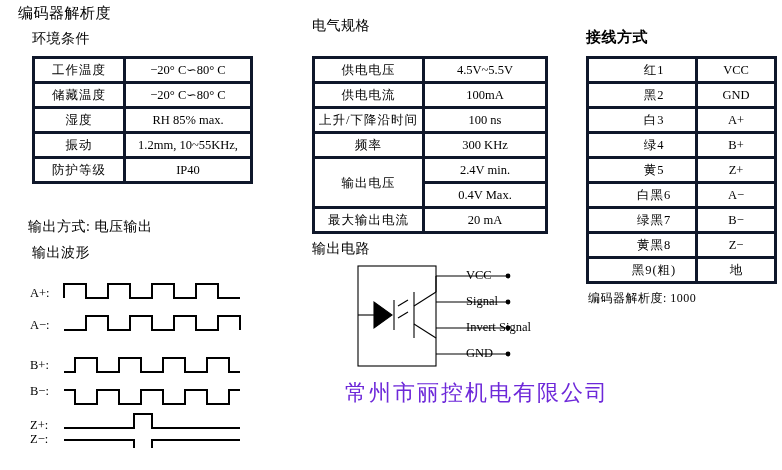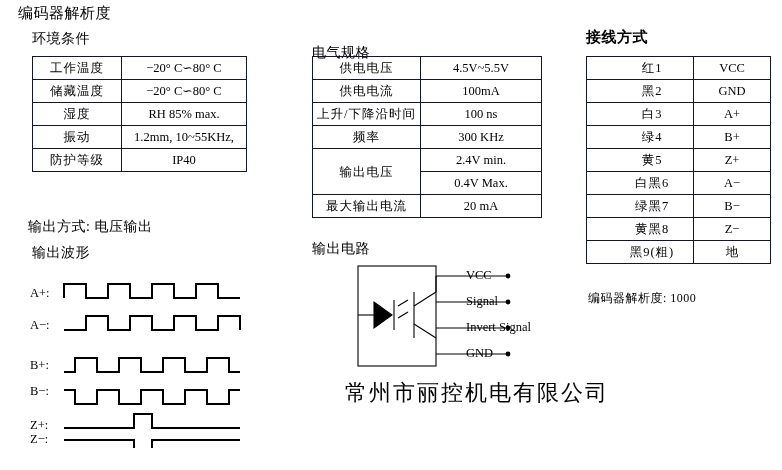--- a/index.html
+++ b/index.html
@@ -31,21 +31,21 @@
   .section-heading {
     font-size: 14px;
     letter-spacing: 0.5px;
   }
 
   table.spec {
     border-collapse: collapse;
     font-size: 12.5px;
   }
   table.spec td {
-    border: 1px solid #0f172a;
+    border: 3px solid #0f172a;
     padding: 2px 4px;
     text-align: center;
     height: 18px;
     line-height: 14px;
     white-space: nowrap;
   }
   table.spec td.label {
     width: 78px;
     letter-spacing: 1px;
   }
@@ -62,39 +62,39 @@
   #elec-table { left: 312px; top: 56px; }
   #elec-table td.label { width: 92px; }
   #elec-table td.value { width: 112px; }
 
   
   #wire-table { left: 586px; top: 56px; }
   #wire-table td.label { width: 74px; padding-left: 28px; }
   #wire-table td.value { width: 68px; }
 
   #env-heading { left: 32px; top: 30px; }
-  #elec-heading { left: 312px; top: 44px; }
+  #elec-heading { left: 312px; top: 17px; }
   #wire-heading { left: 586px; top: 28px; font-weight: bold; font-size: 15px; }
 
   #output-mode { left: 28px; top: 218px; font-size: 14px; }
   #output-wave-heading { left: 32px; top: 244px; font-size: 14px; }
   #circuit-heading { left: 312px; top: 240px; font-size: 14px; }
 
   #resolution-note {
     left: 588px; top: 290px;
     font-size: 12px;
     letter-spacing: 0.5px;
   }
 
   #company-name {
     left: 345px; top: 378px;
     font-size: 22px;
     font-family: "Liberation Serif", "DejaVu Serif", serif;
     letter-spacing: 2px;
-    color: #000000;
+    color: #6d28d9;
   }
 
   .wave-label {
     font-size: 12.5px;
     font-family: "Liberation Serif", "DejaVu Serif", serif;
   }
 
   svg { display: block; }
 </style>
 </head>

